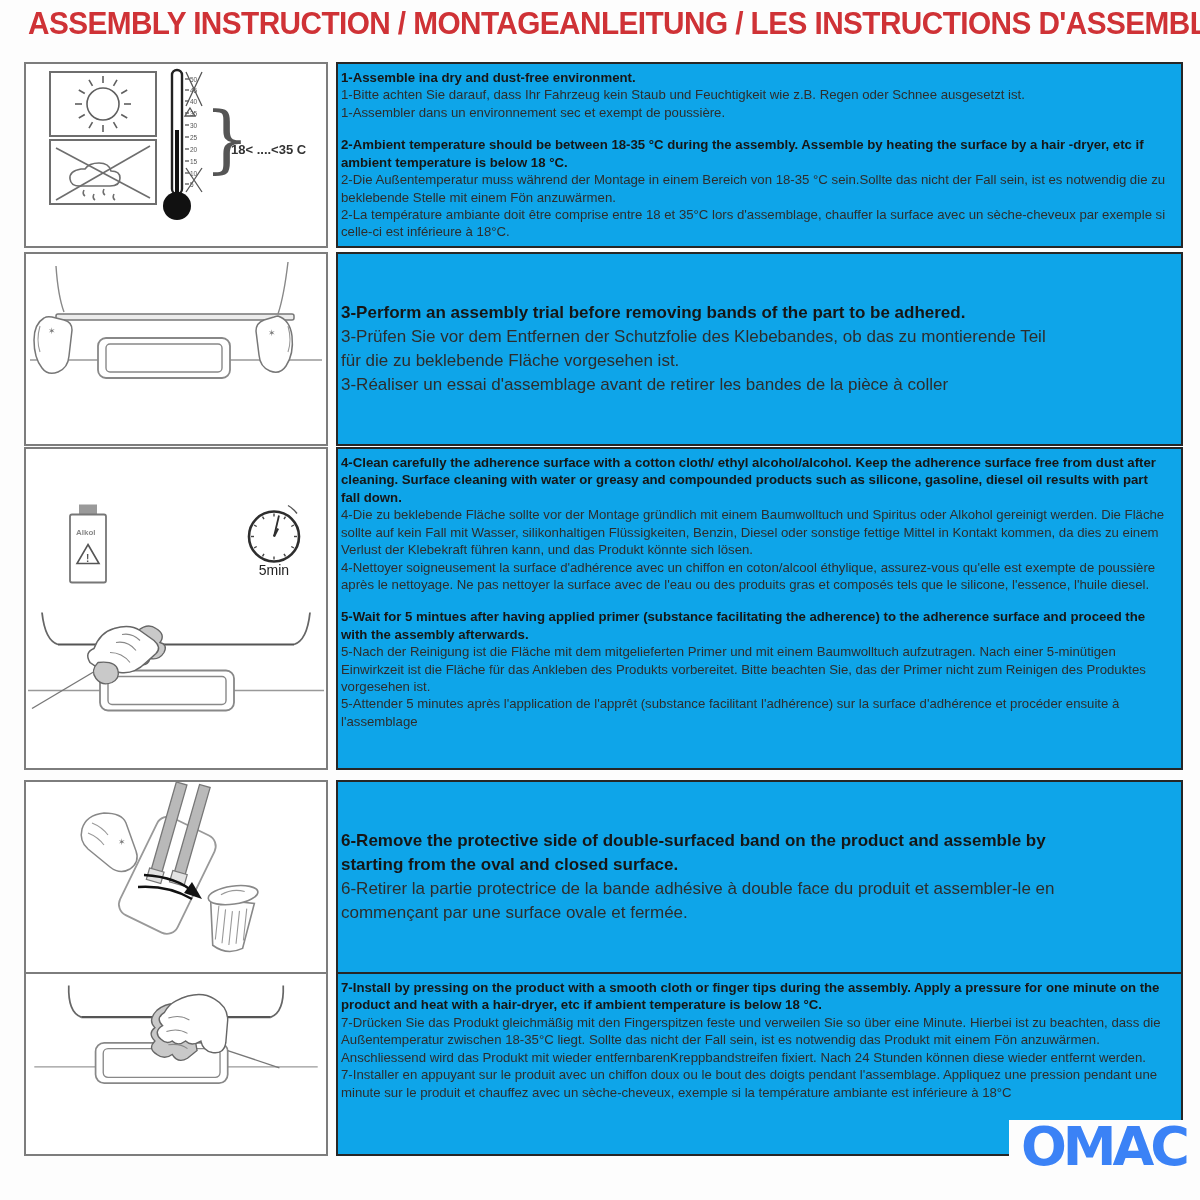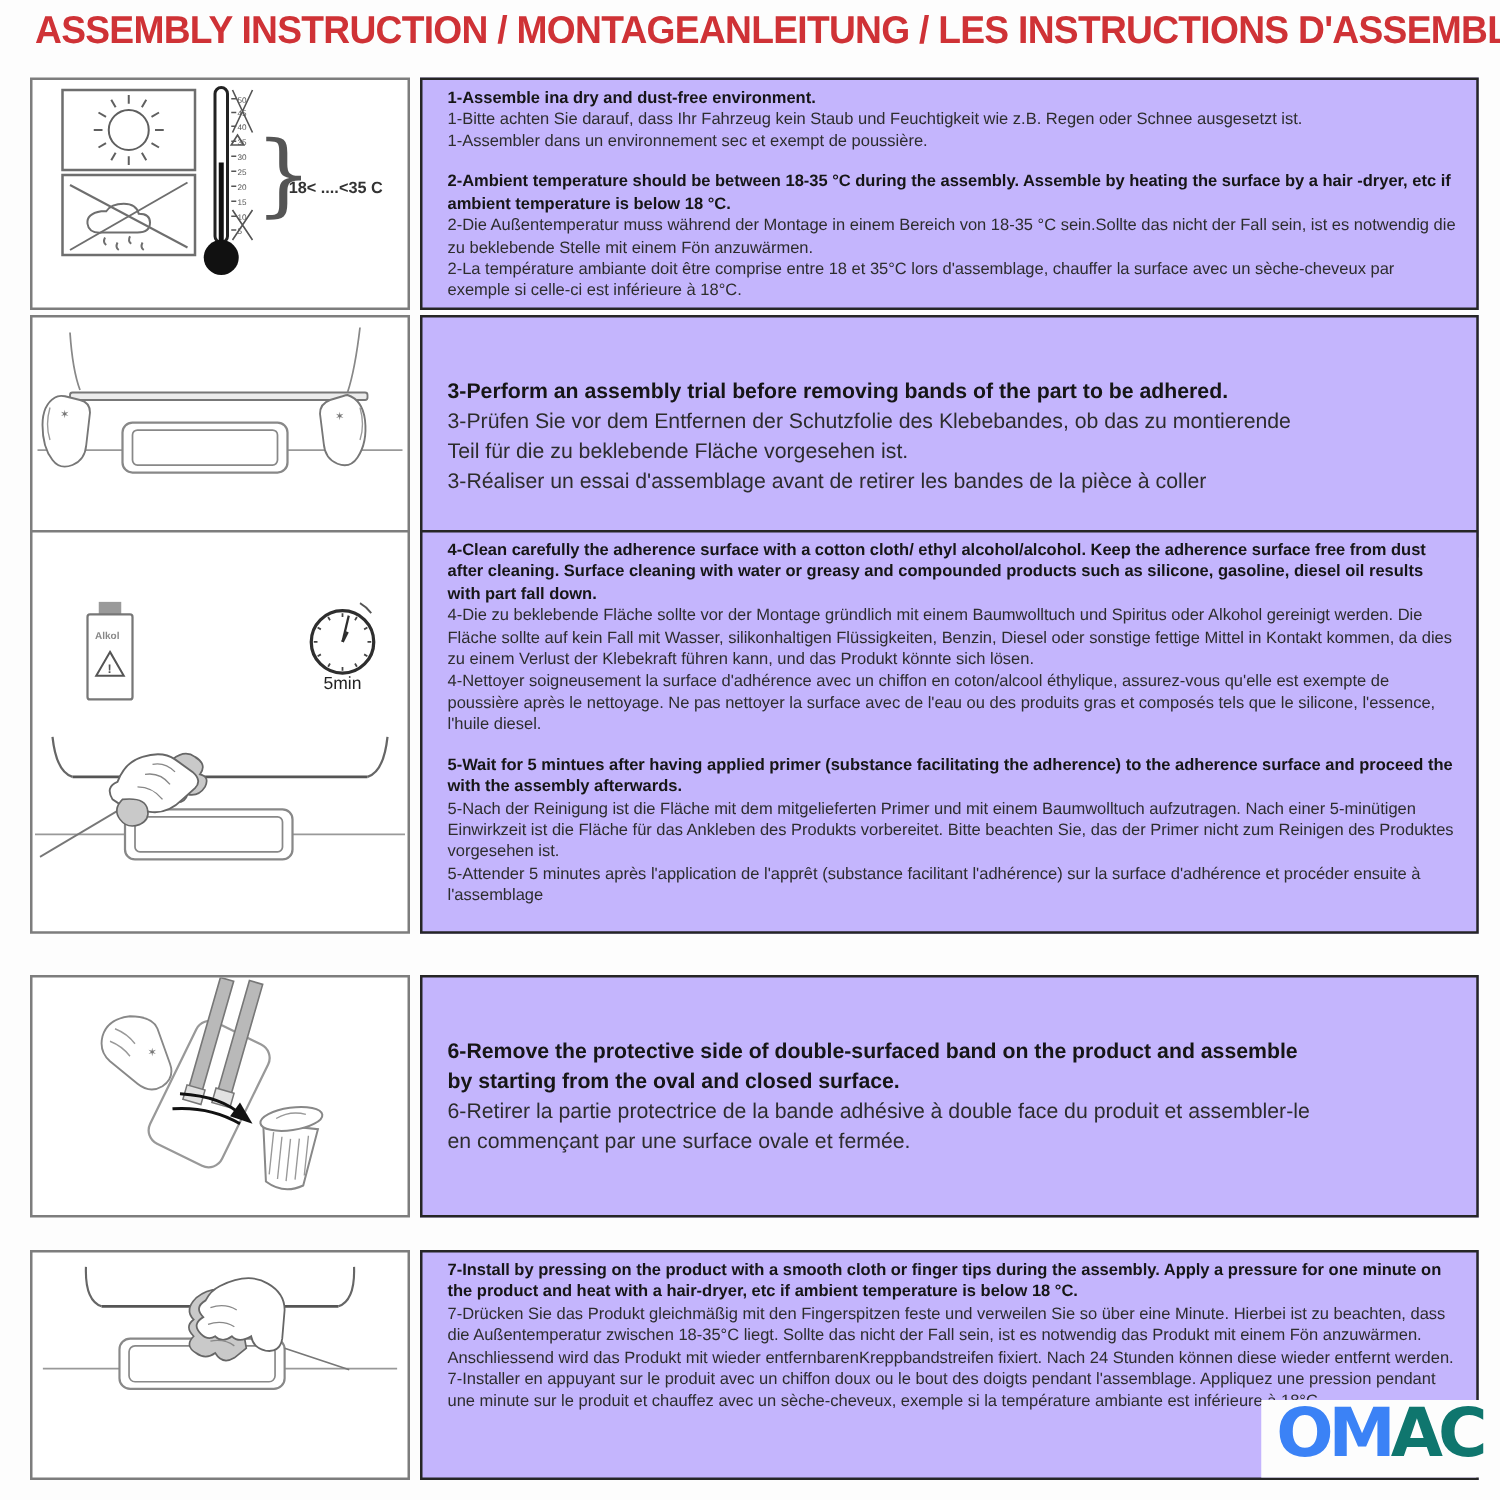--- a/index.html
+++ b/index.html
@@ -15,45 +15,45 @@
     font-size:31px;font-weight:700;color:#cf3236;
     letter-spacing:-0.6px;white-space:nowrap;
     transform:scaleX(0.96);transform-origin:left center;
   }
   .illus{
     position:absolute;left:24px;width:304px;
     border:2px solid #7d7d7d;background:#fff;box-sizing:border-box;
   }
   .textbox{
     position:absolute;left:336px;width:847px;
-    border:2px solid #262626;background:#c4b5fd;box-sizing:border-box;
-    padding:5px 14px 5px 20px;
+    border:2px solid #262626;background:#0ea5e9;box-sizing:border-box;
+    padding:5px 14px 5px 3px;
     display:flex;flex-direction:column;
   }
   .r1{top:62px;height:186px;}
   .r2{top:252px;height:194px;}
-  .r3{top:424px;height:323px;}
+  .r3{top:447px;height:323px;}
   .r4{top:780px;height:194px;}
-  .r5{top:1000px;height:184px;}
+  .r5{top:972px;height:184px;}
   .sm{font-size:13.2px;line-height:1.32;}
   .lg{font-size:17px;line-height:1.4;padding-right:120px;}
   .center{justify-content:center;}
   p{margin:0;}
   p.b{font-weight:700;color:#161616;}
   .gap{margin-top:15px;}
   svg{display:block;width:100%;height:100%;}
   .logo{
     position:absolute;right:12px;top:1120px;z-index:5;
     background:#fdfdfd;padding:0 2px 8px 12px;
     font-family:"DejaVu Sans",sans-serif;font-weight:bold;
     font-size:54px;letter-spacing:-4px;line-height:1;
     white-space:nowrap;
   }
   .logo .lb{color:#3b82f6;}
-  .logo .lr{color:#0f766e;}
+  .logo .lr{color:#3b82f6;}
 </style>
 </head>
 <body>
 
 <div class="page-title">ASSEMBLY INSTRUCTION / MONTAGEANLEITUNG / LES INSTRUCTIONS D'ASSEMBLAGE</div>
 
 <div class="illus r1">
   <svg viewBox="0 0 300 182">
     <g stroke="#5f5f5f" fill="none" stroke-width="1.6">
       <rect x="24" y="8" width="106" height="64" stroke="#6e6e6e" stroke-width="2" fill="#fff"></rect>

